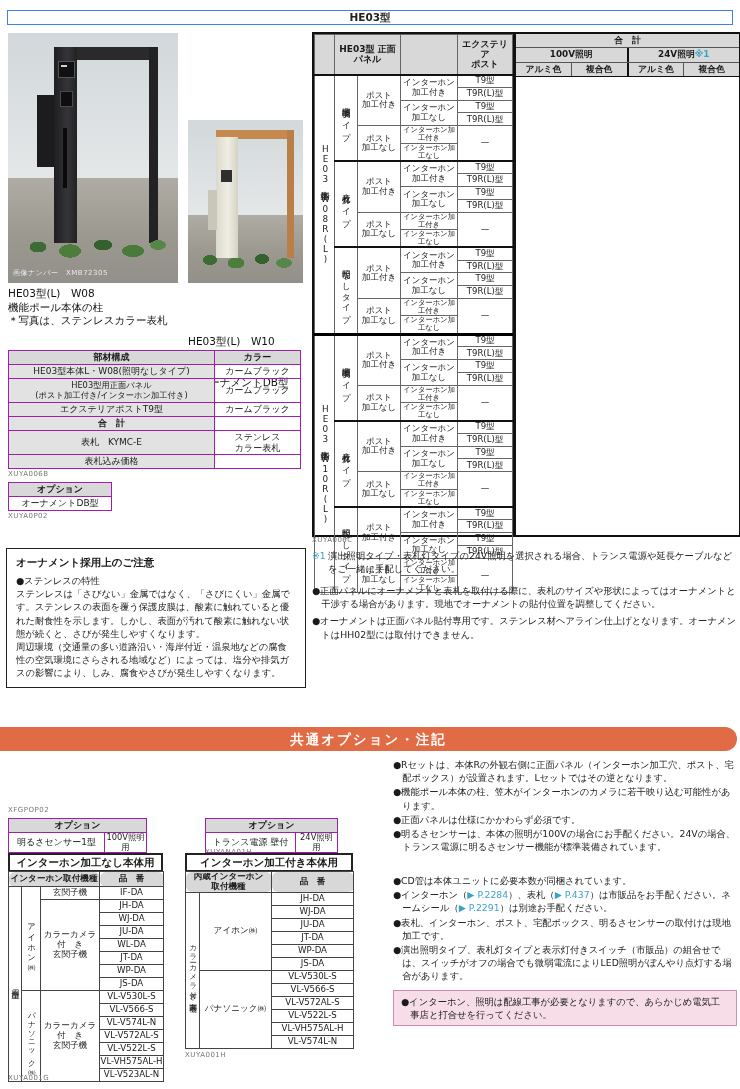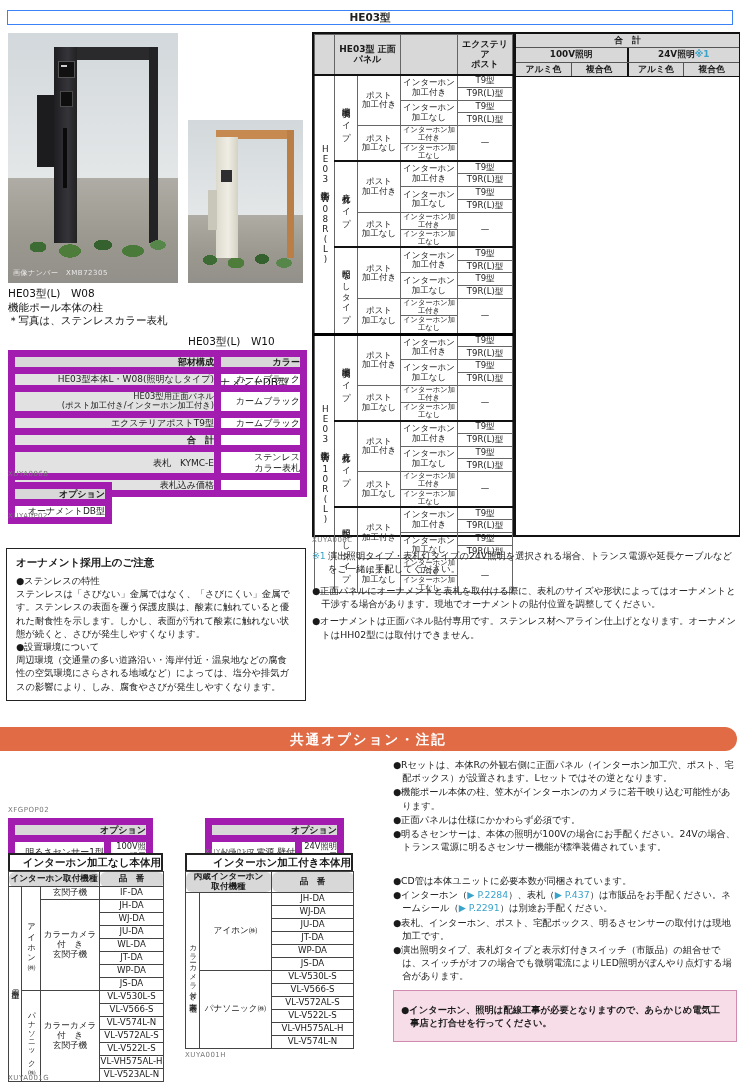--- a/index.html
+++ b/index.html
@@ -17,21 +17,21 @@
   .titlebar{left:7px;top:10px;width:724px;height:13px;border:1px solid #3b82f6;
             text-align:center;font-size:10.5px;line-height:13px;font-weight:bold;color:#222;}
 
   
   .photo{overflow:hidden;background:linear-gradient(#d2d8db 0%,#e4e7e8 58%,#aeaca4 58%,#9b988f 82%,#92908a 100%);}
   .ph-el{position:absolute;}
   .imgnum{position:absolute;left:5px;bottom:5px;color:#e9e9e9;font-size:7px;letter-spacing:.5px;}
   .caption{font-size:10.5px;line-height:13.5px;color:#111;}
 
   
-  .gtab td{border:7px solid #a21caf;font-size:9px;text-align:right;line-height:1.15;}
+  .gtab td{border:1px solid #a21caf;font-size:9px;text-align:center;line-height:1.15;}
   .gtab .hd{background:#d8d8d8;font-weight:bold;}
   .gtab .lab{background:#e2e2e2;}
 
   
   .spec td{border:1px solid #666;font-size:8.5px;text-align:center;line-height:1.12;}
   .spec tr{height:12.8px;}
   .spec .hd{background:#d8d8d8;font-weight:bold;font-size:9px;}
   .spec .gsep{border-top:2px solid #111;}
   .spec .bsep{border-top:3px solid #000;}
   .spec .small{font-size:7.3px;}
@@ -53,26 +53,26 @@
   .bullets div{padding-left:1em;text-indent:-1em;margin:0 0 1px 0;}
   .refnote{display:flex;font-size:9.3px;line-height:13.2px;}
   .refnote .rn-l{flex:0 0 16px;}
 
   
   .banner{left:0;top:727px;width:737px;height:24px;background:#e06b44;
           border-radius:0 12px 12px 0;color:#fff;font-weight:bold;font-size:13.5px;
           text-align:center;line-height:24px;letter-spacing:2px;}
 
   
-  .iptitle{border:2px solid #222;font-weight:bold;font-size:10.5px;text-align:right;
+  .iptitle{border:2px solid #222;font-weight:bold;font-size:10.5px;text-align:center;
            background:#fff;}
   .iptab td{border:1px solid #444;font-size:8.6px;text-align:center;line-height:1.15;}
   .iptab .hd{background:#d8d8d8;font-weight:bold;font-size:8.6px;border-radius:6px;}
-  .warnbox{background:#f7dde8;border:1.5px solid #d08cb0;padding:12px 7px;
-           font-size:9.3px;line-height:13.2px;font-weight:bold;}
+  .warnbox{background:#f7dde8;border:1.5px solid #d08cb0;padding:4px 7px;
+           font-size:9.3px;line-height:13.2px;}
   .warnbox div{padding-left:1em;text-indent:-1em;}
 </style>
 </head>
 <body>
 
 <div id="page">
 
   <div class="abs titlebar">
     <span>HE03型</span>
   </div>
@@ -167,21 +167,20 @@
           <td>オーナメントDB型</td>
         </tr>
   </tbody>
     </table>
   <div class="abs code" style="left:8px;top:512px;">XUYA0P02</div>
 
   <div class="abs notebox" style="left:6px;top:548px;width:280px;">
     <div class="nb-title">オーナメント採用上のご注意</div>
     <div class="nb-line">●ステンレスの特性</div>
     <div class="nb-line">ステンレスは「さびない」金属ではなく、「さびにくい」金属です。ステンレスの表面を覆う保護皮膜は、酸素に触れていると優れた耐食性を示します。しかし、表面が汚れて酸素に触れない状態が続くと、さびが発生しやすくなります。</div>
-    <div class="nb-line">●設置環境について</div>
     <div class="nb-line">周辺環境（交通量の多い道路沿い・海岸付近・温泉地などの腐食性の空気環境にさらされる地域など）によっては、塩分や排気ガスの影響により、しみ、腐食やさびが発生しやすくなります。</div>
   </div>
 
   <div class="abs specwrap" style="left:312px;top:32px;width:198px;height:501px;">
   <table class="spec" style="width:198px;">
     <colgroup>
           <col style="width:20px">
           <col style="width:23px">
           <col style="width:43px">
           <col style="width:57px">

